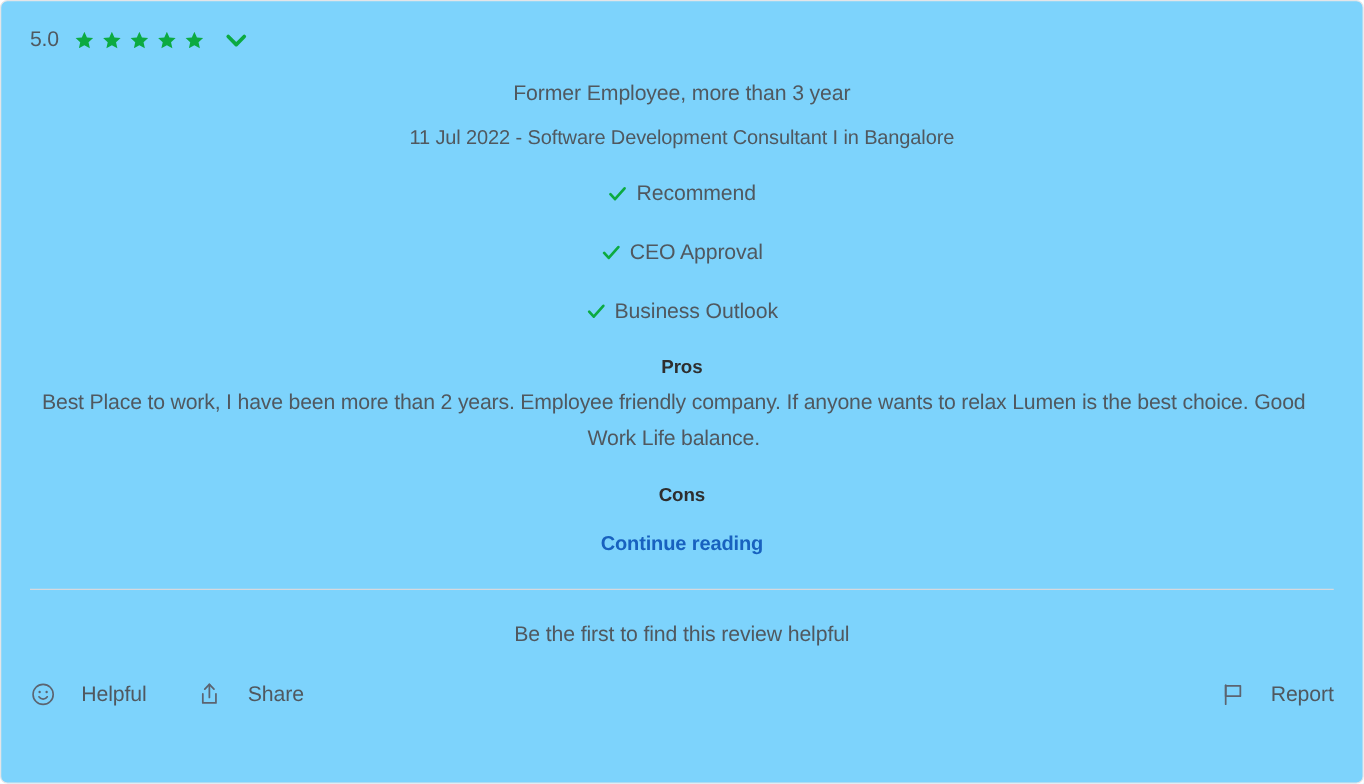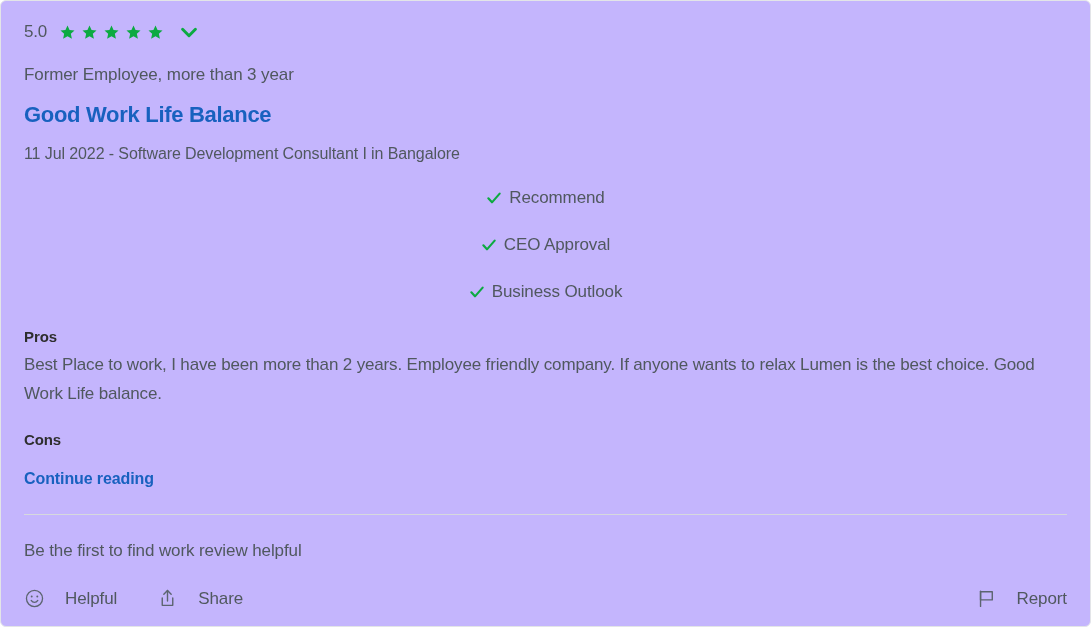--- a/index.html
+++ b/index.html
@@ -12,24 +12,25 @@
     height: 627px;
     font-family: "Liberation Sans", sans-serif;
     -webkit-font-smoothing: antialiased;
   }
 
   .review-card {
     position: relative;
     box-sizing: border-box;
     width: 1091px;
     height: 627px;
-    background: #c4b5fd;
+    background: #7dd3fc;
     border: 1px solid #e3e5e8;
     border-radius: 6px;
     padding: 18px 23px 0 23px;
+    text-align: center;
   }
 
   
   .rating-row {
     display: flex;
     align-items: center;
     height: 26px;
     margin-bottom: 20px;
   }
   .rating-value {
@@ -209,21 +210,20 @@
       <svg viewBox="0 0 24 24" width="22" height="22" fill="none" stroke="#0caa41" stroke-width="3.2" stroke-linecap="round" stroke-linejoin="round">
           <polyline points="5,9 12,16 19,9"></polyline>
         </svg>
     </span>
   </div>
 
   
   <div class="employee-meta">Former Employee, more than 3 year</div>
 
   
-  <div class="review-title">Good Work Life Balance</div>
 
   
   <div class="review-subline">11 Jul 2022 - Software Development Consultant I in Bangalore</div>
 
   
   <div class="attributes">
     <div class="attribute">
       <span class="check-icon">
         <svg viewBox="0 0 24 24" width="16" height="16" fill="none" stroke="currentColor" stroke-width="3.2" stroke-linecap="round" stroke-linejoin="round">
             <polyline points="3.5,12.5 9,18.5 20.5,5.5"></polyline>
@@ -258,21 +258,21 @@
   
   <div class="cons-block">
     <div class="section-heading">Cons</div>
   </div>
 
   
   <div class="continue-reading">Continue reading</div>
 
   <div class="divider"></div>
 
-  <div class="helpful-note">Be the first to find work review helpful</div>
+  <div class="helpful-note">Be the first to find this review helpful</div>
 
   
   <div class="actions">
     <div class="actions-left">
       <div class="action">
         <span class="action-icon">
           <svg viewBox="0 0 24 24" width="21" height="21" fill="none" stroke="currentColor" stroke-width="1.5" stroke-linecap="round">
               <circle cx="12" cy="12" r="9.2"></circle>
               <circle cx="8.8" cy="9.8" r="1.1" fill="currentColor" stroke="none"></circle>
               <circle cx="15.2" cy="9.8" r="1.1" fill="currentColor" stroke="none"></circle>

